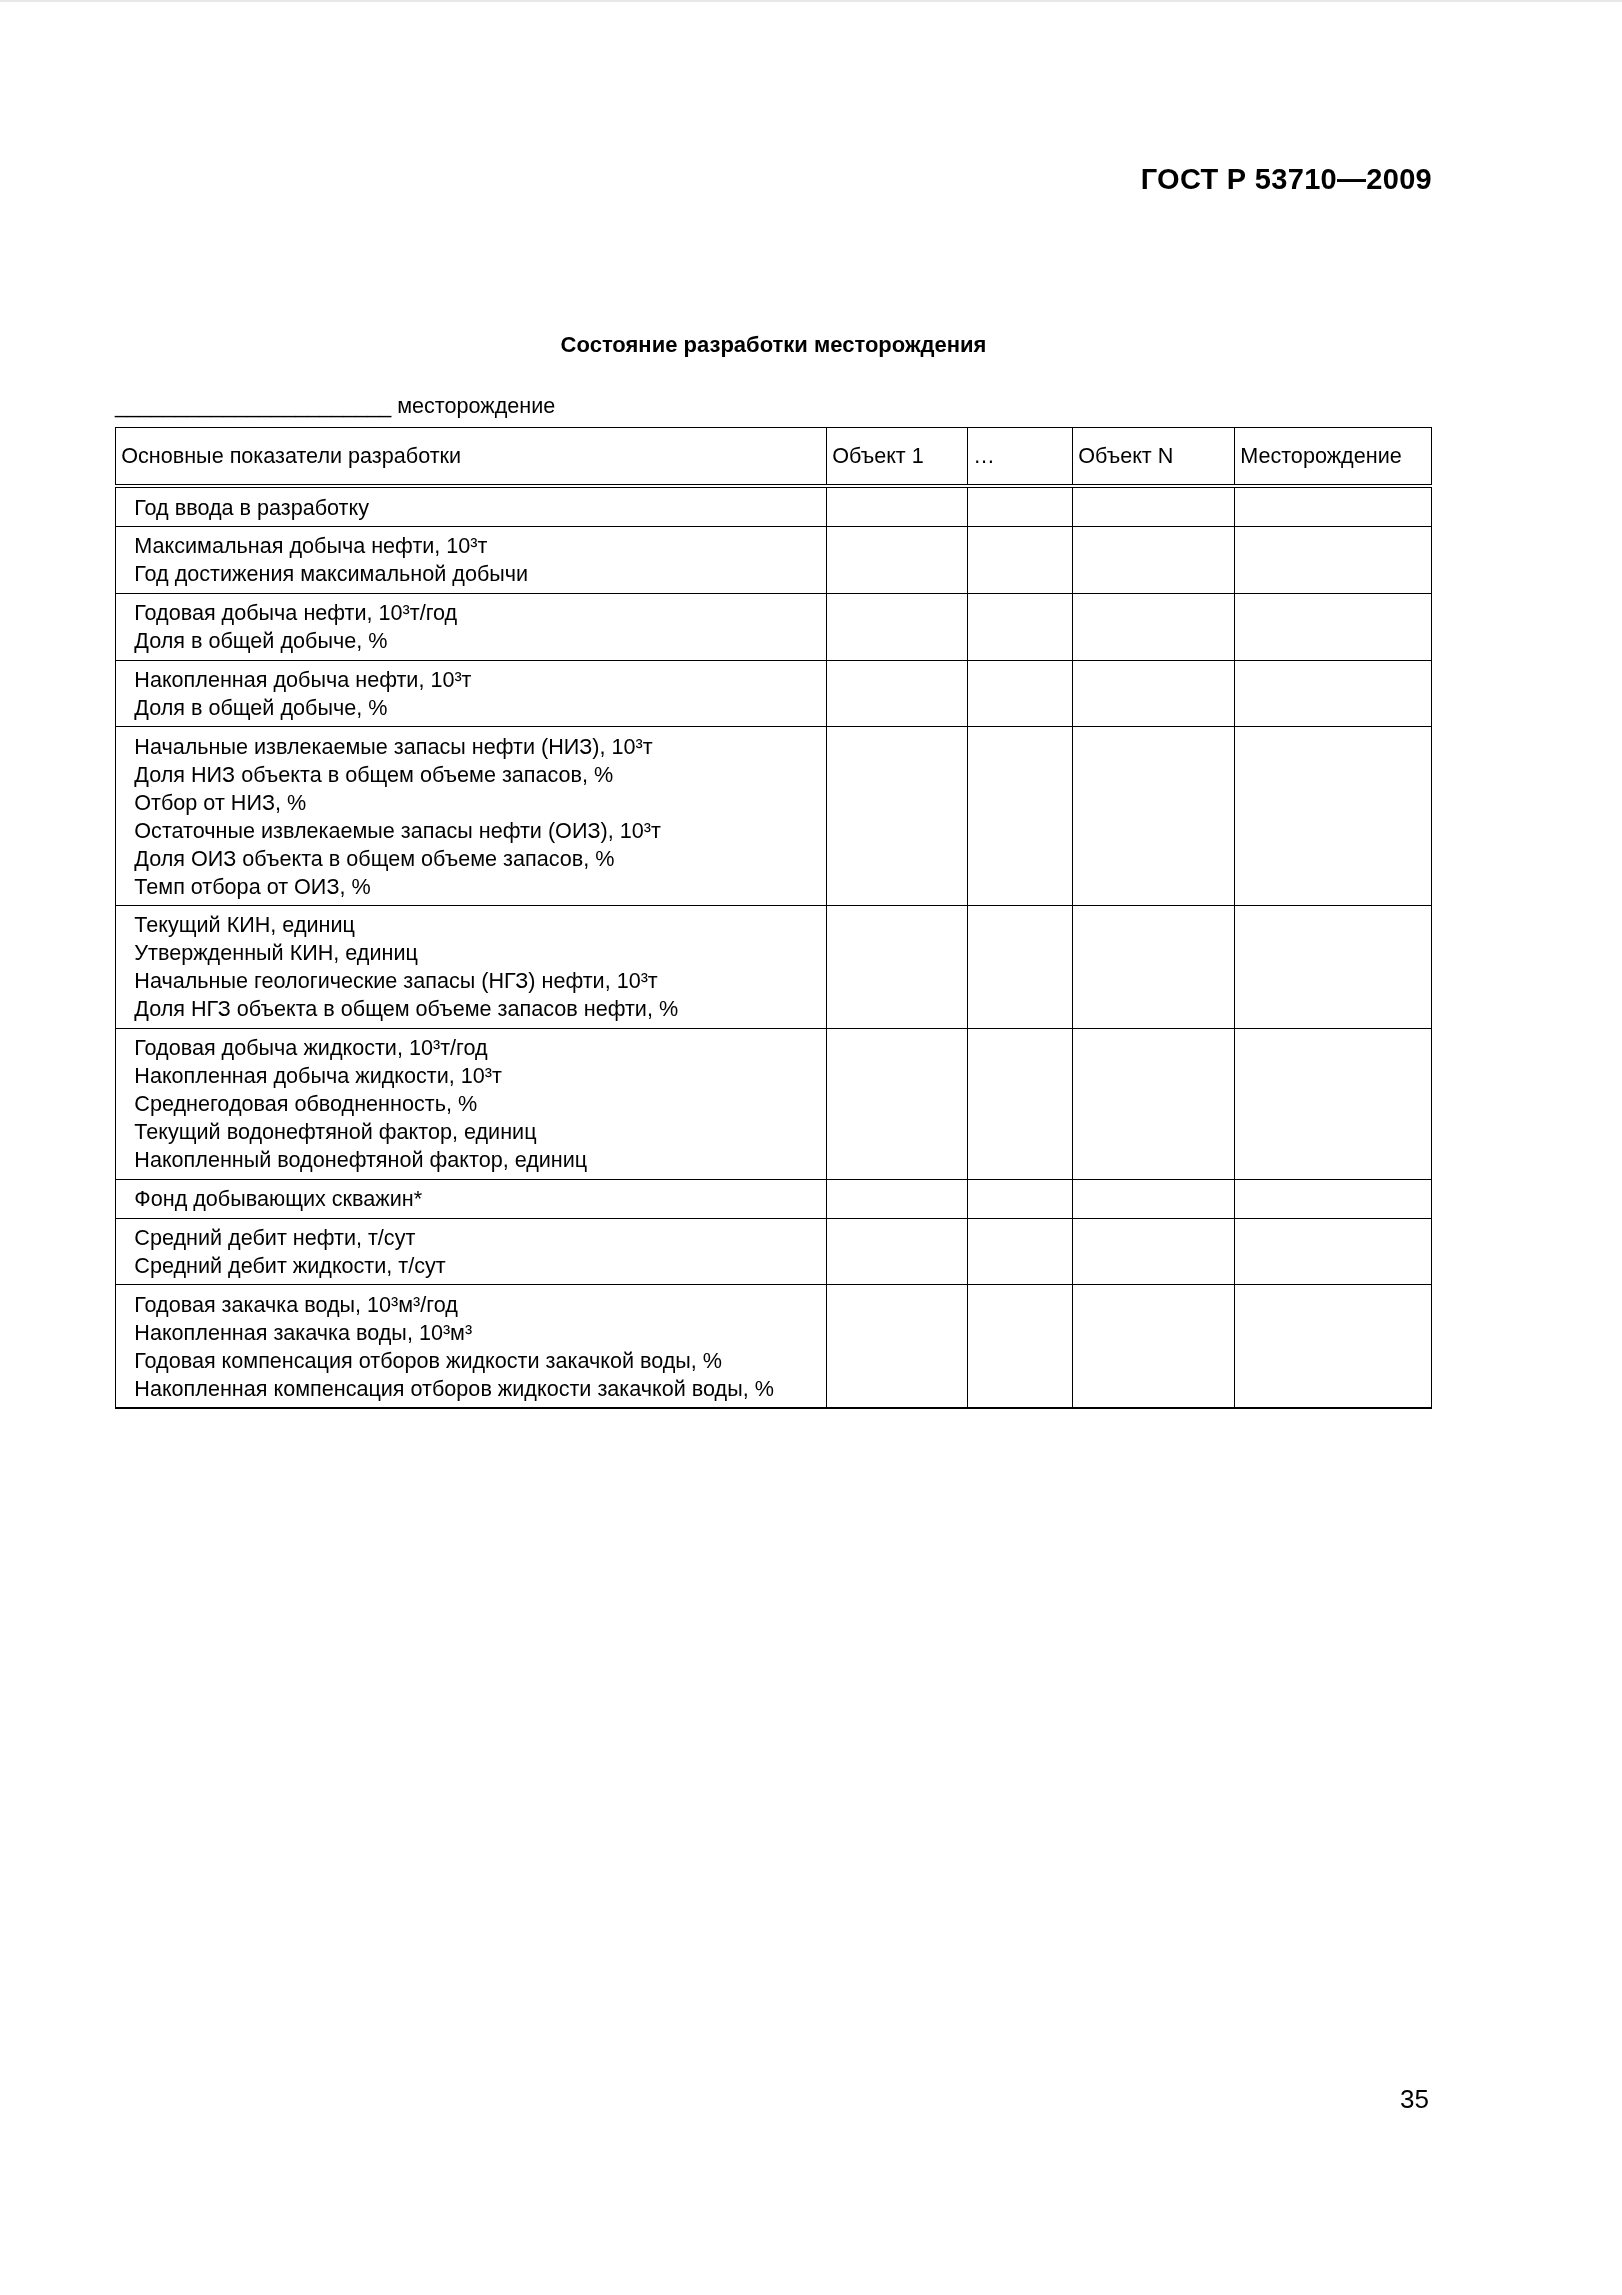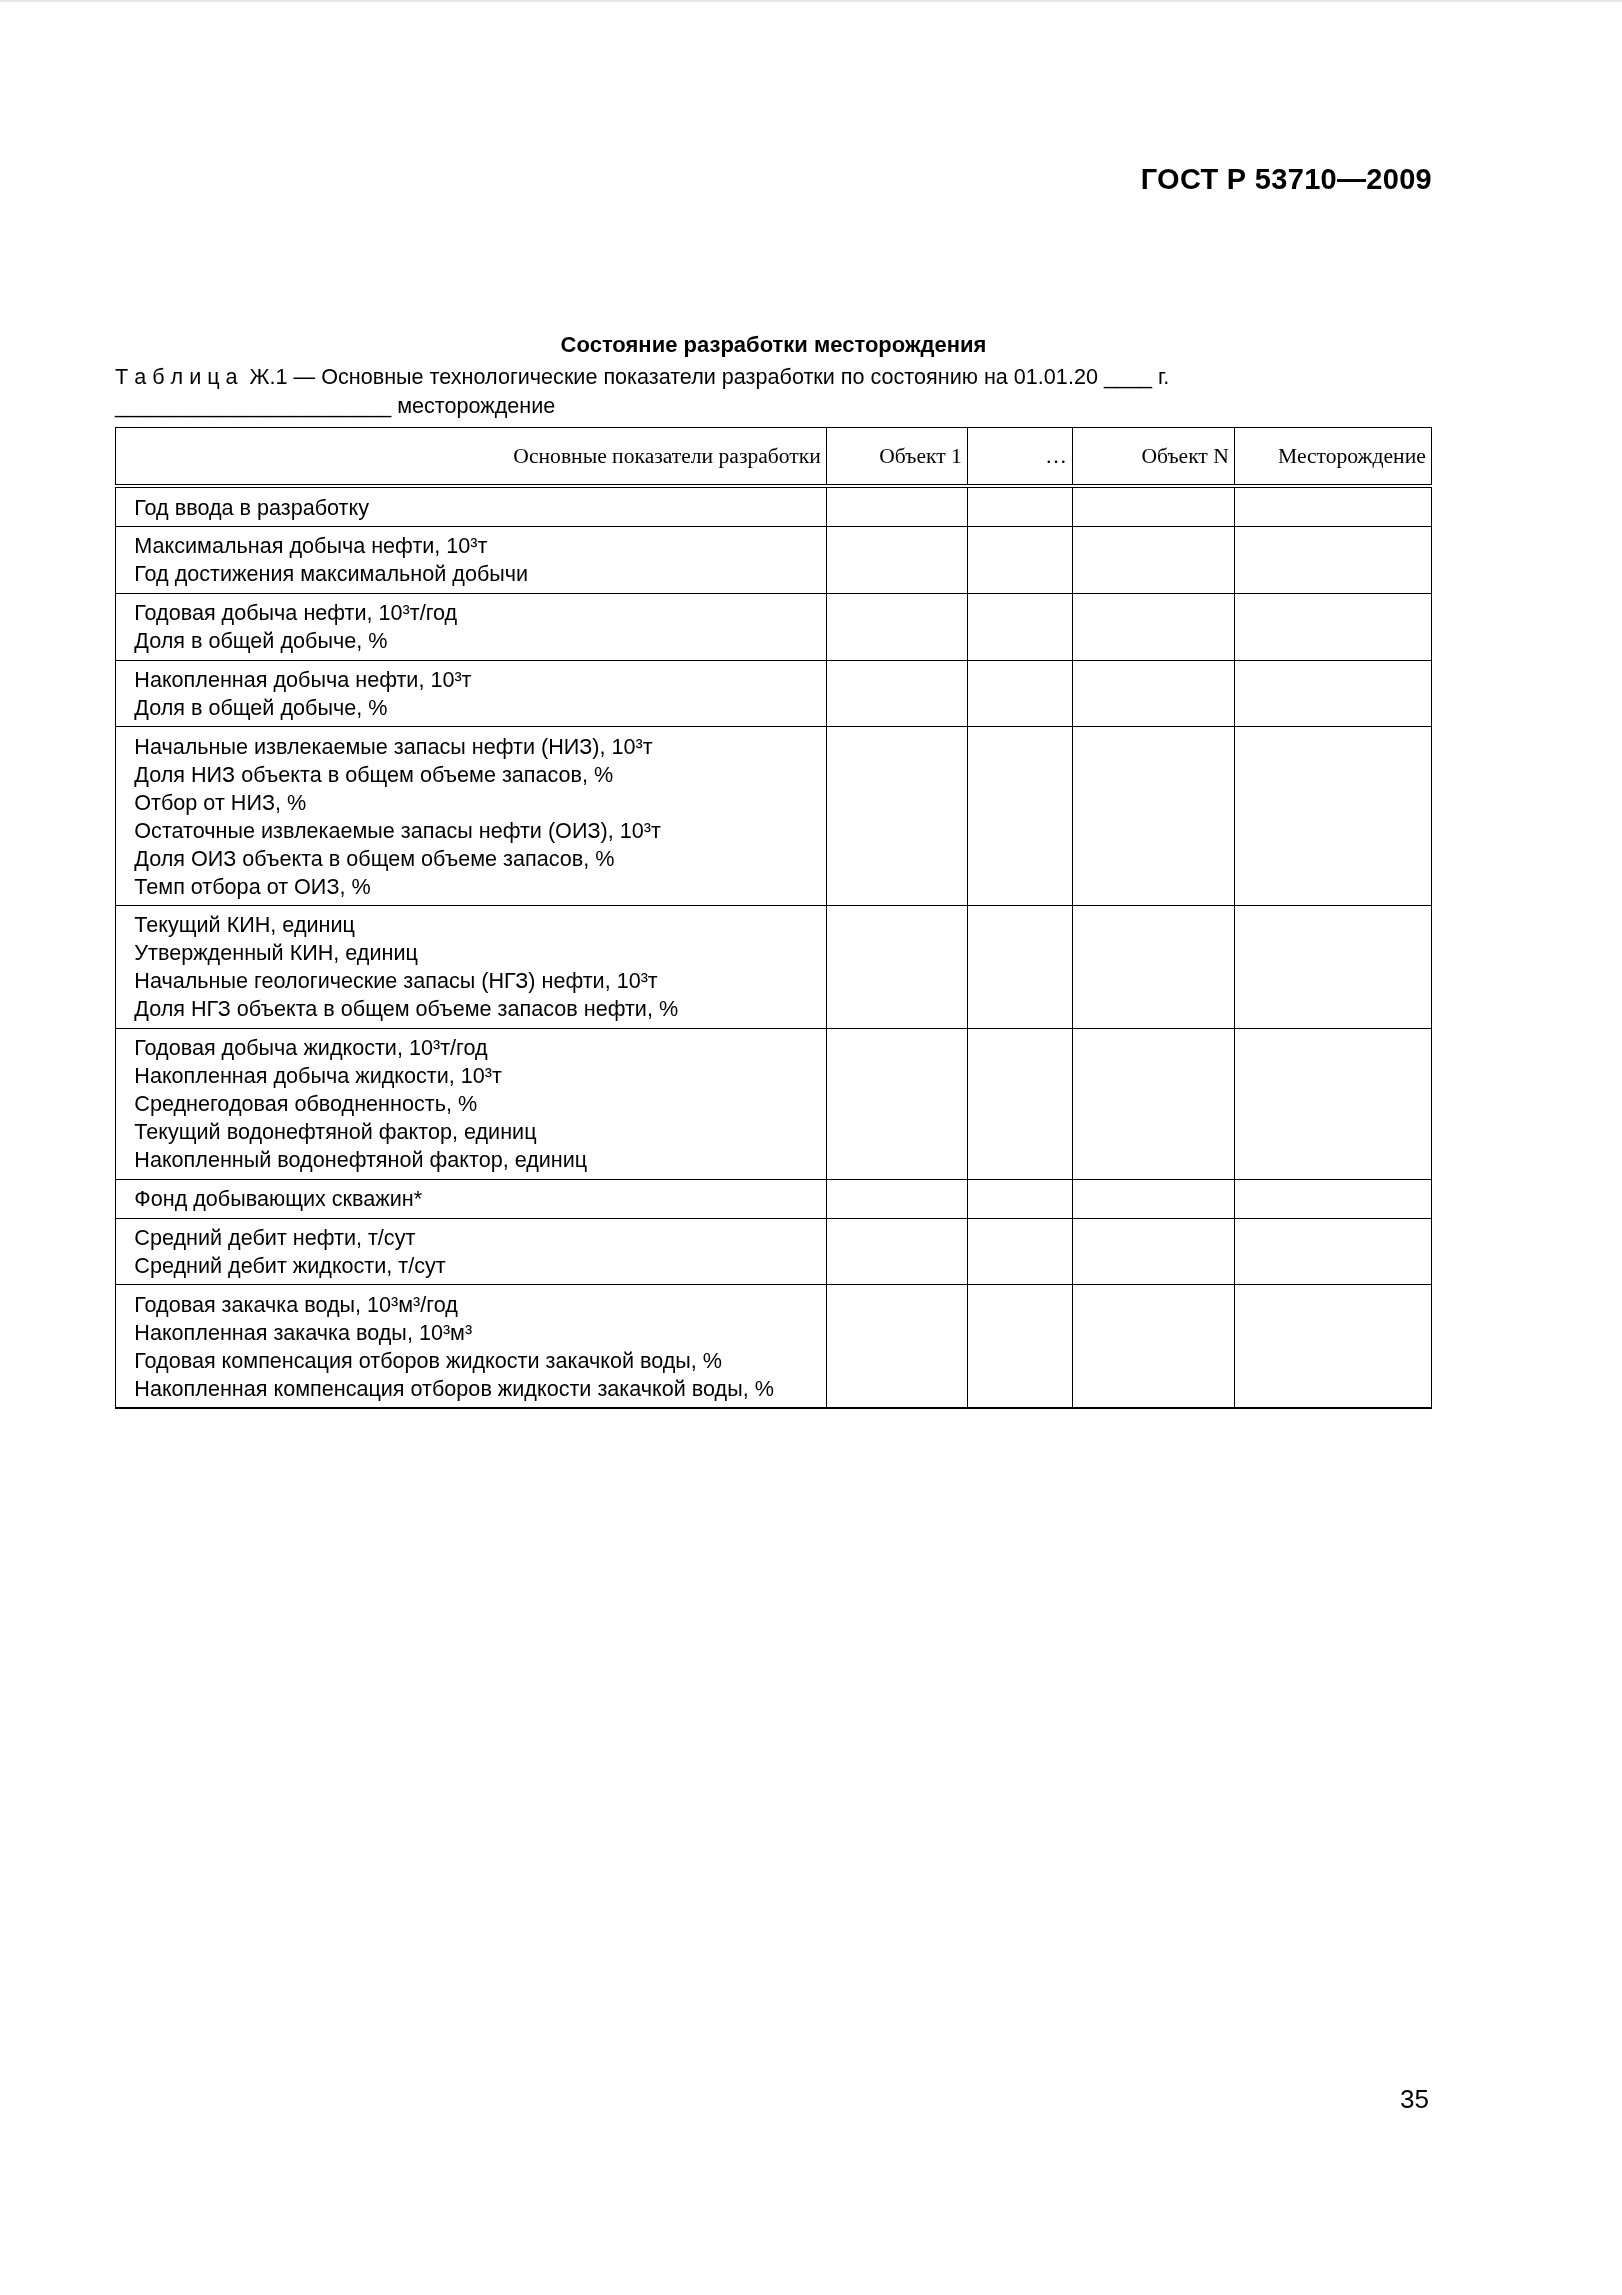--- a/index.html
+++ b/index.html
@@ -55,25 +55,24 @@
     border-bottom:2.6px solid #000;
   }
   table.main th, table.main td{
     border:1.3px solid #000;
     font-size:21.6px;
     font-weight:normal;
   }
   table.main thead th{
     height:56px;
     vertical-align:middle;
-    text-align:right;
+    text-align:left;
     line-height:26px;
     padding:0 5.2px;
     border-bottom:4.6px double #000;
-    font-family:Liberation Serif, serif;
   }
   td.label{
     padding:5.2px 46px 4.6px 18.3px;
     line-height:28px;
     vertical-align:top;
   }
   td.label div{text-align:justify;}
   td.empty{padding:0;}
   td.footnote{
     padding:8.5px 13px 11px 56px;
@@ -93,21 +92,21 @@
 
 <div class="page">
   <div class="content">
 
     <div class="doc-code">ГОСТ Р 53710—2009</div>
 
 
     <div class="title">Состояние разработки месторождения</div>
 
     <p class="caption">
-      <span class="pre">Т а б л и ц а  Ж.1 — Основные технологические показатели разработки по состоянию на 01.01.20 ____ г.</span><br>
+      <br>
       <span>_______________________</span>
       <span>месторождение</span>
     </p>
 
     <table class="main">
       <colgroup>
         <col style="width:711px">
           <col style="width:141px">
           <col style="width:105px">
           <col style="width:162px">

